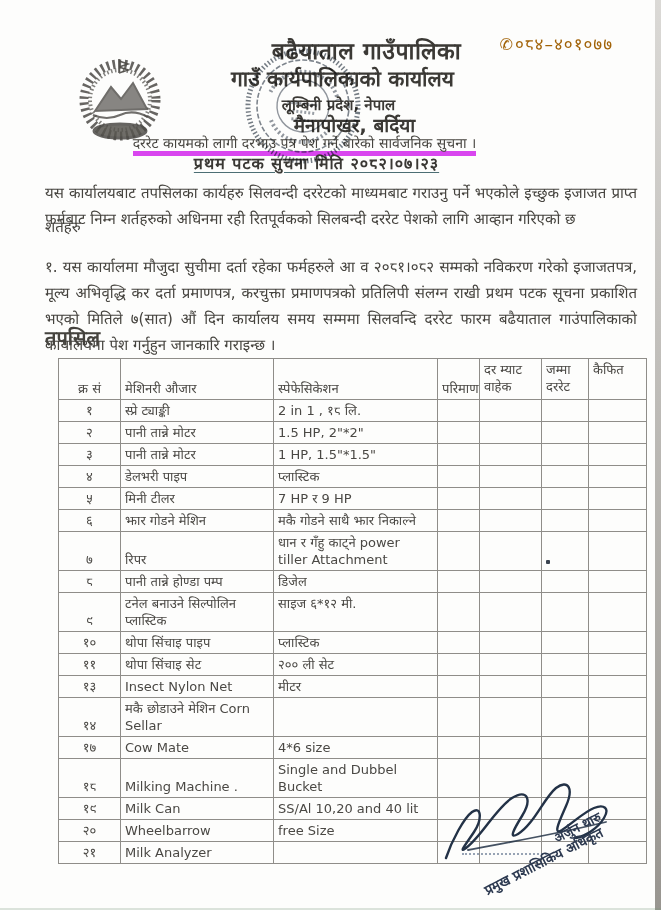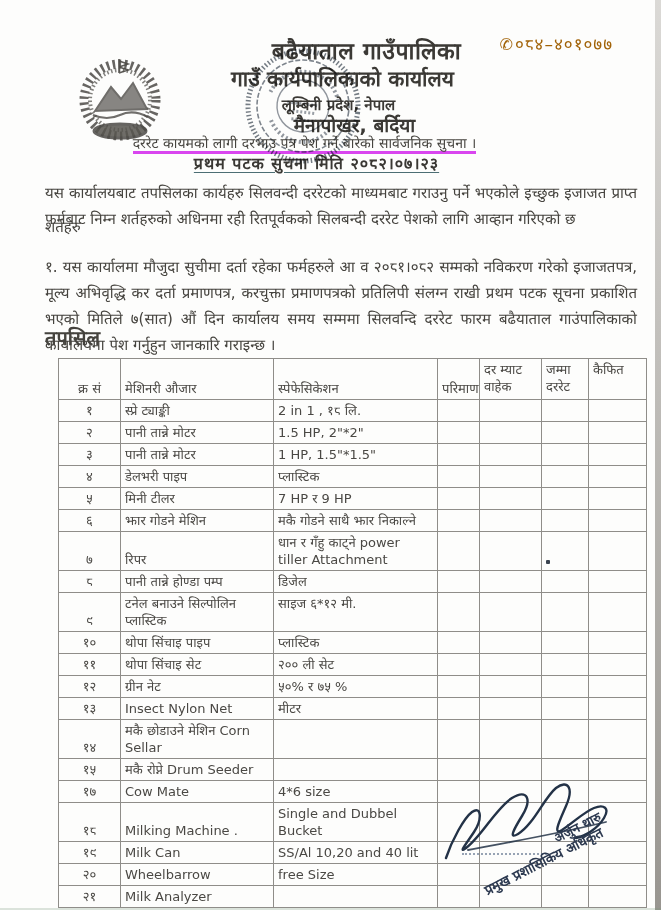--- a/index.html
+++ b/index.html
@@ -17,21 +17,21 @@
 
   
   .phone{position:absolute;top:32px;right:48px;font-size:17px;letter-spacing:1px;color:#a16207;}
   .phone .ph-icon{font-size:16px;margin-right:1px;}
   .hl{position:absolute;left:0;width:100%;text-align:center;color:#3b3935;}
   .hl1{top:34px;font-size:23px;font-weight:bold;transform:translateX(36px);letter-spacing:.5px;}
   .hl2{top:64px;font-size:21px;font-weight:bold;transform:translateX(12px);}
   .hl3{top:94px;font-size:15px;font-weight:bold;transform:translateX(8px);}
   .hl4{top:112px;font-size:19px;font-weight:bold;transform:translateX(24px);}
   .hl5{top:133px;font-size:14px;transform:translateX(-26px);color:#46443f;}
-  .hl5 .us{border-bottom:3px solid #d946ef;}
+  .hl5 .us{border-bottom:5px solid #d946ef;}
   .hl6{top:152px;font-size:16px;font-weight:bold;transform:translateX(-14px);
        text-decoration:underline;text-underline-offset:3px;text-decoration-color:#4c6e74;
        letter-spacing:1px;color:#3a3834;}
 
   
   .emblem{position:absolute;left:55px;top:53px;width:130px;height:95px;}
 
   
   .stamp{position:absolute;left:243px;top:46px;width:120px;height:120px;
          opacity:.88;mix-blend-mode:multiply;transform:rotate(7deg);}
@@ -230,49 +230,31 @@
         <tr>
           <td class="c0">११</td>
           <td class="c1">थोपा सिंचाइ सेट</td>
           <td class="c2">२०० ली सेट</td>
           <td class="c3"></td>
           <td class="c4"></td>
           <td class="c5"></td>
           <td class="c6"></td>
         </tr>
         <tr>
-          <td class="c0">१२</td>
-          <td class="c1">ग्रीन नेट</td>
-          <td class="c2">५०% र ७५ %</td>
-          <td class="c3"></td>
-          <td class="c4"></td>
-          <td class="c5"></td>
-          <td class="c6"></td>
-        </tr>
-        <tr>
           <td class="c0">१३</td>
           <td class="c1">Insect Nylon Net</td>
           <td class="c2">मीटर</td>
           <td class="c3"></td>
           <td class="c4"></td>
           <td class="c5"></td>
           <td class="c6"></td>
         </tr>
         <tr>
           <td class="c0">१४</td>
           <td class="c1">मकै छोडाउने मेशिन Corn Sellar</td>
-          <td class="c2"></td>
-          <td class="c3"></td>
-          <td class="c4"></td>
-          <td class="c5"></td>
-          <td class="c6"></td>
-        </tr>
-        <tr>
-          <td class="c0">१५</td>
-          <td class="c1">मकै रोप्ने Drum Seeder</td>
           <td class="c2"></td>
           <td class="c3"></td>
           <td class="c4"></td>
           <td class="c5"></td>
           <td class="c6"></td>
         </tr>
         <tr>
           <td class="c0">१७</td>
           <td class="c1">Cow Mate</td>
           <td class="c2">4*6 size</td>

